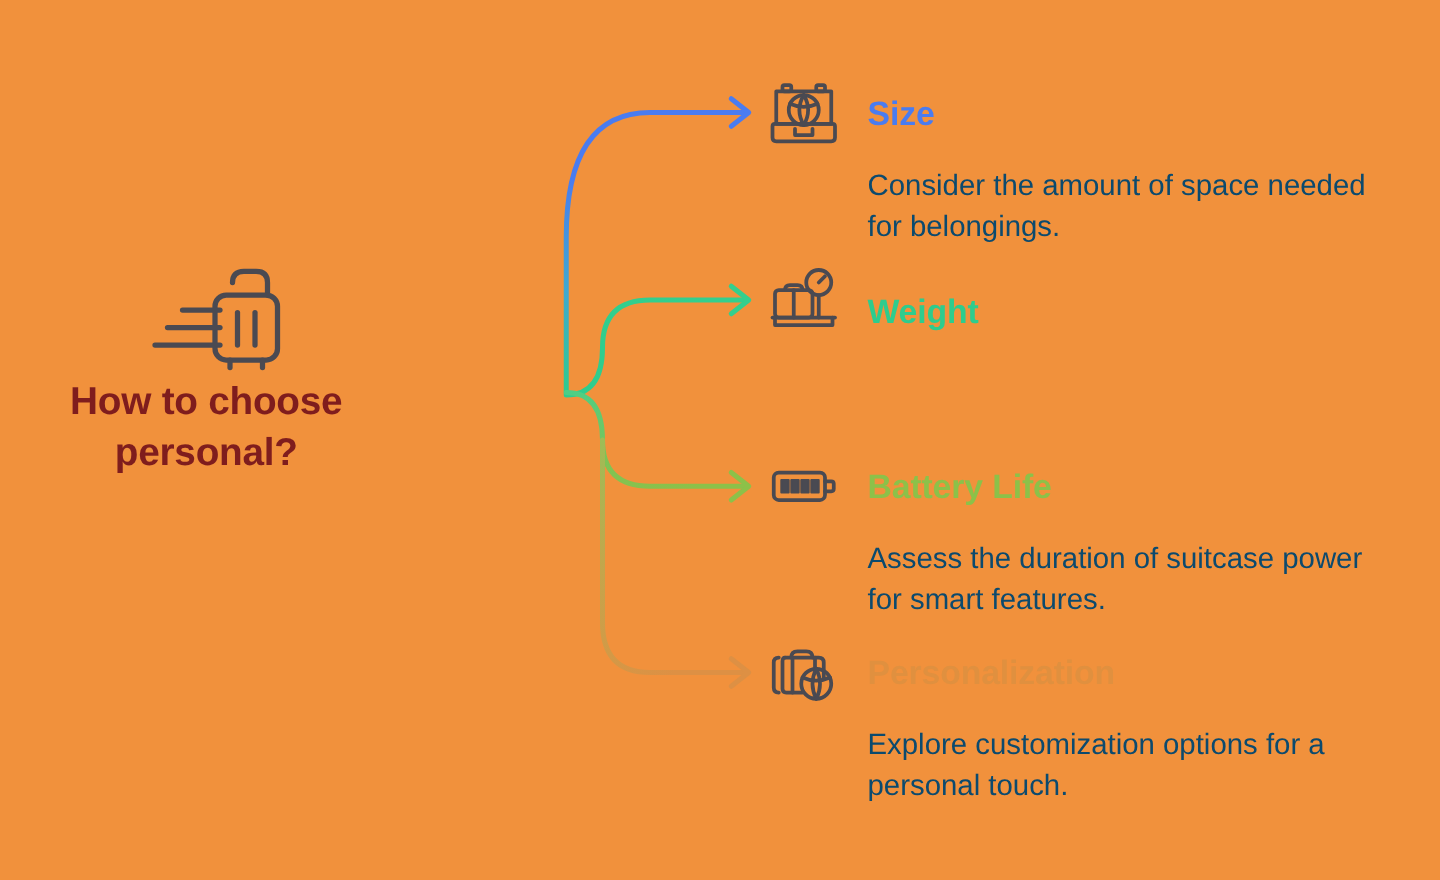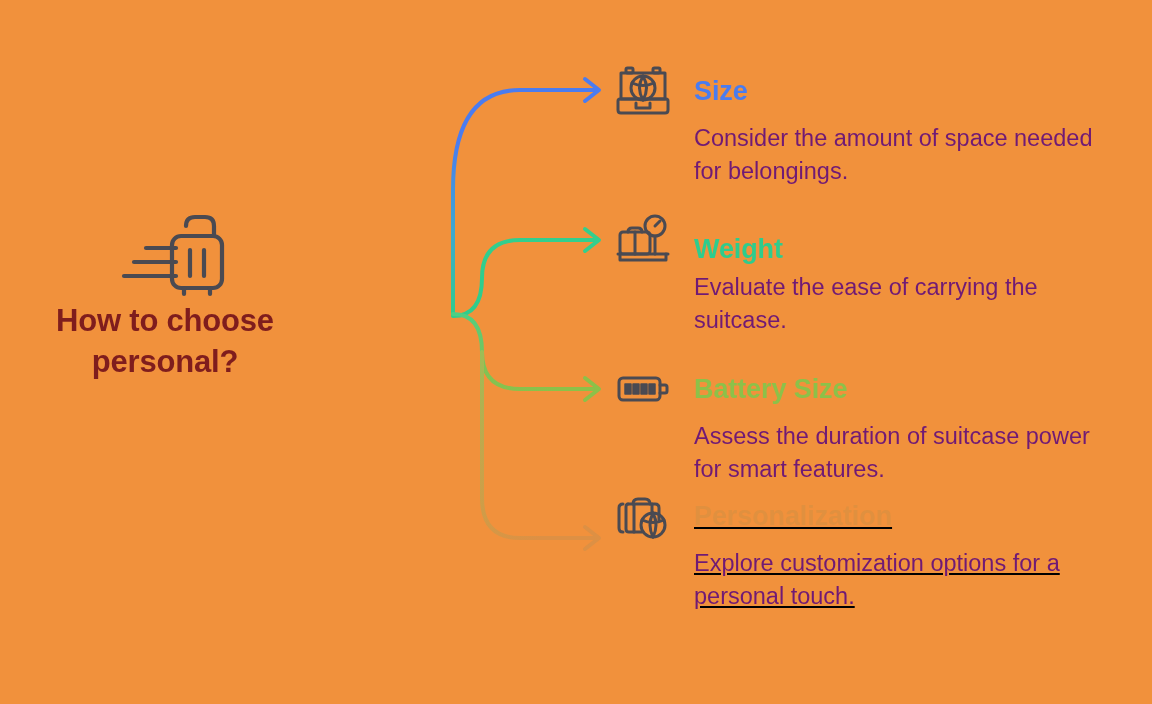--- a/index.html
+++ b/index.html
@@ -76,31 +76,31 @@
   }
   .branch-label {
     font-size: 27px;
     font-weight: bold;
     margin-left: 22px;
     white-space: nowrap;
     letter-spacing: -0.1px;
   }
   .branch-desc {
     margin-left: 80px;
-    margin-top: 2px;
+    margin-top: 12px;
     font-size: 23.5px;
     line-height: 1.42;
-    color: #701a75;
+    color: #0c4a6e;
     max-width: 410px;
   }
 
   #branch-0 { top: 62px; }
   #branch-1 { top: 211px; }
   #branch-2 { top: 360px; }
-  #branch-3 { top: 487px; text-decoration: underline; }
+  #branch-3 { top: 509px; }
 </style>
 </head>
 <body style="background: rgb(241, 145, 60);">
 
 <div id="canvas">
 
   <svg id="connectors" viewBox="0 0 1152 704" xmlns="http://www.w3.org/2000/svg">
     <defs>
       <linearGradient id="g-stub" x1="0" y1="0" x2="1" y2="0">
         <stop offset="0%" stop-color="#8a98ad"></stop>
@@ -203,34 +203,33 @@
         <path d="M 14 18 q 0 -4 4 -4 l 6 0 q 4 0 4 4"></path>
 
         <rect x="6" y="18" width="30" height="22" rx="3"></rect>
         <line x1="21" y1="18" x2="21" y2="40"></line>
 
         <path d="M 4 40 L 54 40"></path>
         <path d="M 6 40 L 6 46 L 52 46 L 52 40"></path>
       </svg>
       <span class="branch-label" style="color: rgb(46, 204, 141); margin-top: 19px;">Weight</span>
     </div>
-    <div class="branch-desc">Evaluate the ease of carrying the suitcase.</div>
   </div>
 
   <div class="branch" id="branch-2">
     <div class="branch-head">
       <svg class="branch-icon" viewBox="0 0 58 52" xmlns="http://www.w3.org/2000/svg" fill="none" stroke="#4a4a52" stroke-width="3" stroke-linecap="round" stroke-linejoin="round">
         <rect x="5" y="15" width="41" height="22" rx="4"></rect>
         <path d="M 46 22 L 51 22 q 2 0 2 2 L 53 28 q 0 2 -2 2 L 46 30"></path>
         <rect x="11" y="21" width="6" height="10" fill="#4a4a52" stroke-width="1.5"></rect>
         <rect x="19" y="21" width="6" height="10" fill="#4a4a52" stroke-width="1.5"></rect>
         <rect x="27" y="21" width="6" height="10" fill="#4a4a52" stroke-width="1.5"></rect>
         <rect x="35" y="21" width="6" height="10" fill="#4a4a52" stroke-width="1.5"></rect>
       </svg>
-      <span class="branch-label" style="color: rgb(140, 193, 73);">Battery Size</span>
+      <span class="branch-label" style="color: rgb(140, 193, 73);">Battery Life</span>
     </div>
     <div class="branch-desc">Assess the duration of suitcase power for smart features.</div>
   </div>
 
   <div class="branch" id="branch-3">
     <div class="branch-head">
       <svg class="branch-icon" viewBox="0 0 58 52" xmlns="http://www.w3.org/2000/svg" fill="none" stroke="#4a4a52" stroke-width="3" stroke-linecap="round" stroke-linejoin="round">
 
         <path d="M 9 14 q -4 0 -4 4 L 5 38 q 0 4 4 4"></path>
 

